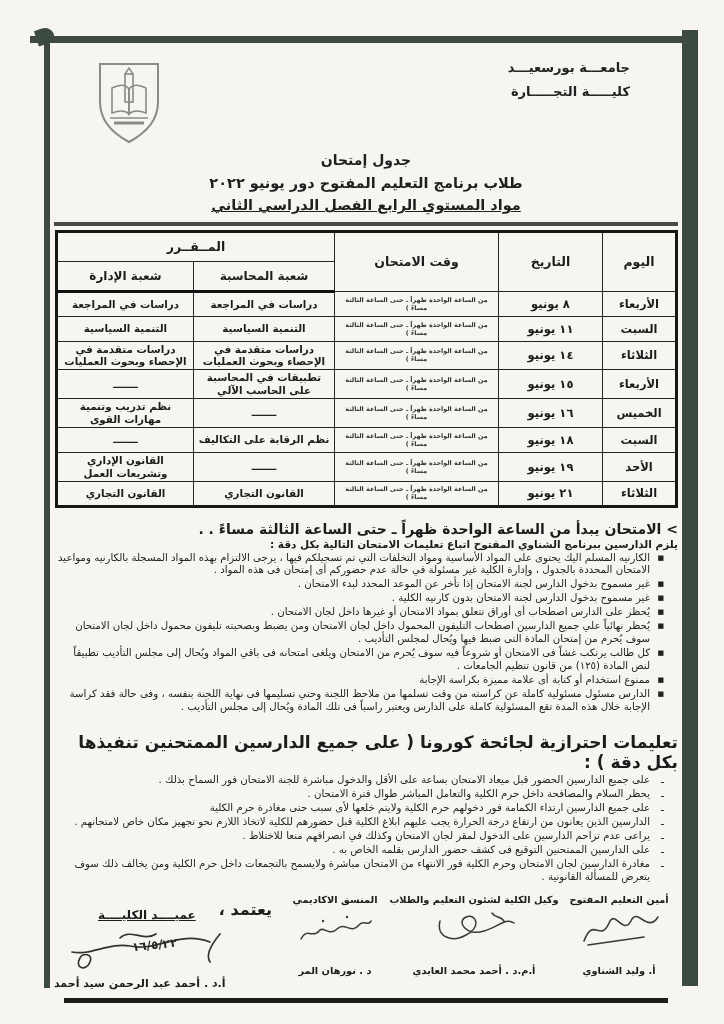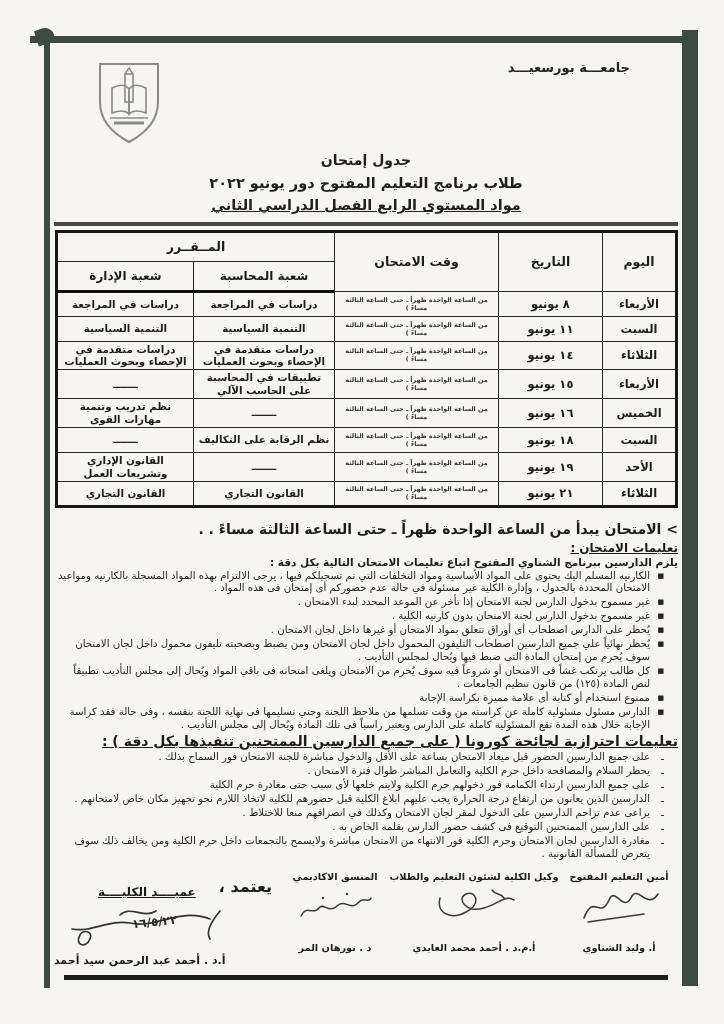--- a/index.html
+++ b/index.html
@@ -46,21 +46,21 @@
   
   .note{font-size:14px;font-weight:bold;margin-top:13px;}
   .note .mk{direction:ltr;unicode-bidi:isolate;font-weight:bold;}
   .sec-title{font-size:12px;font-weight:bold;text-decoration:underline;margin-top:4px;}
   .sec-intro{font-size:10.5px;font-weight:bold;margin-top:1px;}
   ul.blist{list-style:none;margin:2px 0 0 0;padding:0;}
   ul.blist li{display:flex;font-size:10.2px;line-height:1.27;margin-top:1px;color:#222;}
   ul.blist li .bullet{flex:0 0 14px;margin-right:14px;font-size:7px;padding-top:2px;}
   ul.blist li .txt{flex:1;padding-left:4px;}
   ul.dlist li .bullet{font-size:10px;padding-top:0;}
-  .covid-title{font-size:14px;font-weight:bold;text-decoration:underline;margin-top:1px;}
+  .covid-title{font-size:17px;font-weight:bold;margin-top:18px;}
 
   
   .sigs{display:flex;flex-direction:row;margin-top:10px;height:96px;}
   .sig-col{text-align:center;position:relative;}
   .sig-role{font-size:9.8px;font-weight:bold;white-space:nowrap;}
   .sig-name{font-size:9.8px;font-weight:bold;white-space:nowrap;position:absolute;bottom:14px;right:0;left:0;}
   .dean-box{position:relative;flex:1;}
   .dean-approve{position:absolute;right:10px;top:6px;font-size:16px;font-weight:bold;}
   .dean-role{position:absolute;left:44px;top:14px;font-size:12px;font-weight:bold;text-decoration:underline;}
   .dean-name{position:absolute;left:0px;bottom:0px;font-size:11px;font-weight:bold;white-space:nowrap;}
@@ -75,20 +75,21 @@
   <div class="frame-top"></div>
   <div class="frame-left"></div>
   <div class="frame-right"></div>
   <div class="frame-curl"></div>
 
   <div class="content">
 
     <div class="hdr">
       <div class="hdr-text">
         <div class="l1">جامعـــة بورسعيـــد</div>
+        <div class="l2">كليـــــة التجـــــارة</div>
       </div>
       <div class="logo">
         <svg width="78" height="88" viewBox="0 0 78 88">
           <path d="M10 6 L68 6 L68 44 C68 64 54 76 39 84 C24 76 10 64 10 44 Z" fill="none" stroke="#8b8b86" stroke-width="2"></path>
           <path d="M22 30 C30 26 36 27 39 31 L39 56 C36 53 30 52 22 55 Z" fill="none" stroke="#8b8b86" stroke-width="1.6"></path>
           <path d="M56 30 C48 26 42 27 39 31 L39 56 C42 53 48 52 56 55 Z" fill="none" stroke="#8b8b86" stroke-width="1.6"></path>
           <rect x="35" y="16" width="8" height="28" fill="none" stroke="#8b8b86" stroke-width="1.6"></rect>
           <path d="M35 16 L39 10 L43 16" fill="none" stroke="#8b8b86" stroke-width="1.4"></path>
           <line x1="20" y1="60" x2="58" y2="60" stroke="#8b8b86" stroke-width="1.4"></line>
           <line x1="24" y1="65" x2="54" y2="65" stroke="#8b8b86" stroke-width="3"></line>
@@ -180,21 +181,20 @@
           <td class="course">القانون التجاري</td>
           <td class="course">القانون التجاري</td>
         </tr>
       </tbody>
     </table>
 
     <div class="note">
       <span class="mk">&lt;</span><span> الامتحان يبدأ من الساعة الواحدة ظهراً ـ حتى الساعة الثالثة مساءً .  .</span>
     </div>
 
-    <div class="sec-title">تعليمات الامتحان :</div>
     <div class="sec-intro">يلزم الدارسين ببرنامج الشناوي المفتوح اتباع تعليمات الامتحان التالية بكل دقة :</div>
     <ul class="blist">
       <li>
           <span class="bullet">■</span>
           <span class="txt">الكارنيه المسلم اليك يحتوى على المواد الأساسية ومواد التخلفات التي تم تسجيلكم فيها ، يرجى الالتزام بهذه المواد المسجلة بالكارنيه ومواعيد الامتحان المحددة بالجدول ، وإدارة الكلية غير مسئولة في حالة عدم حضوركم أى إمتحان فى هذه المواد .</span>
         </li>
       <li>
           <span class="bullet">■</span>
           <span class="txt">غير مسموح بدخول الدارس لجنة الامتحان إذا تأخر عن الموعد المحدد لبدء الامتحان .</span>
         </li>

